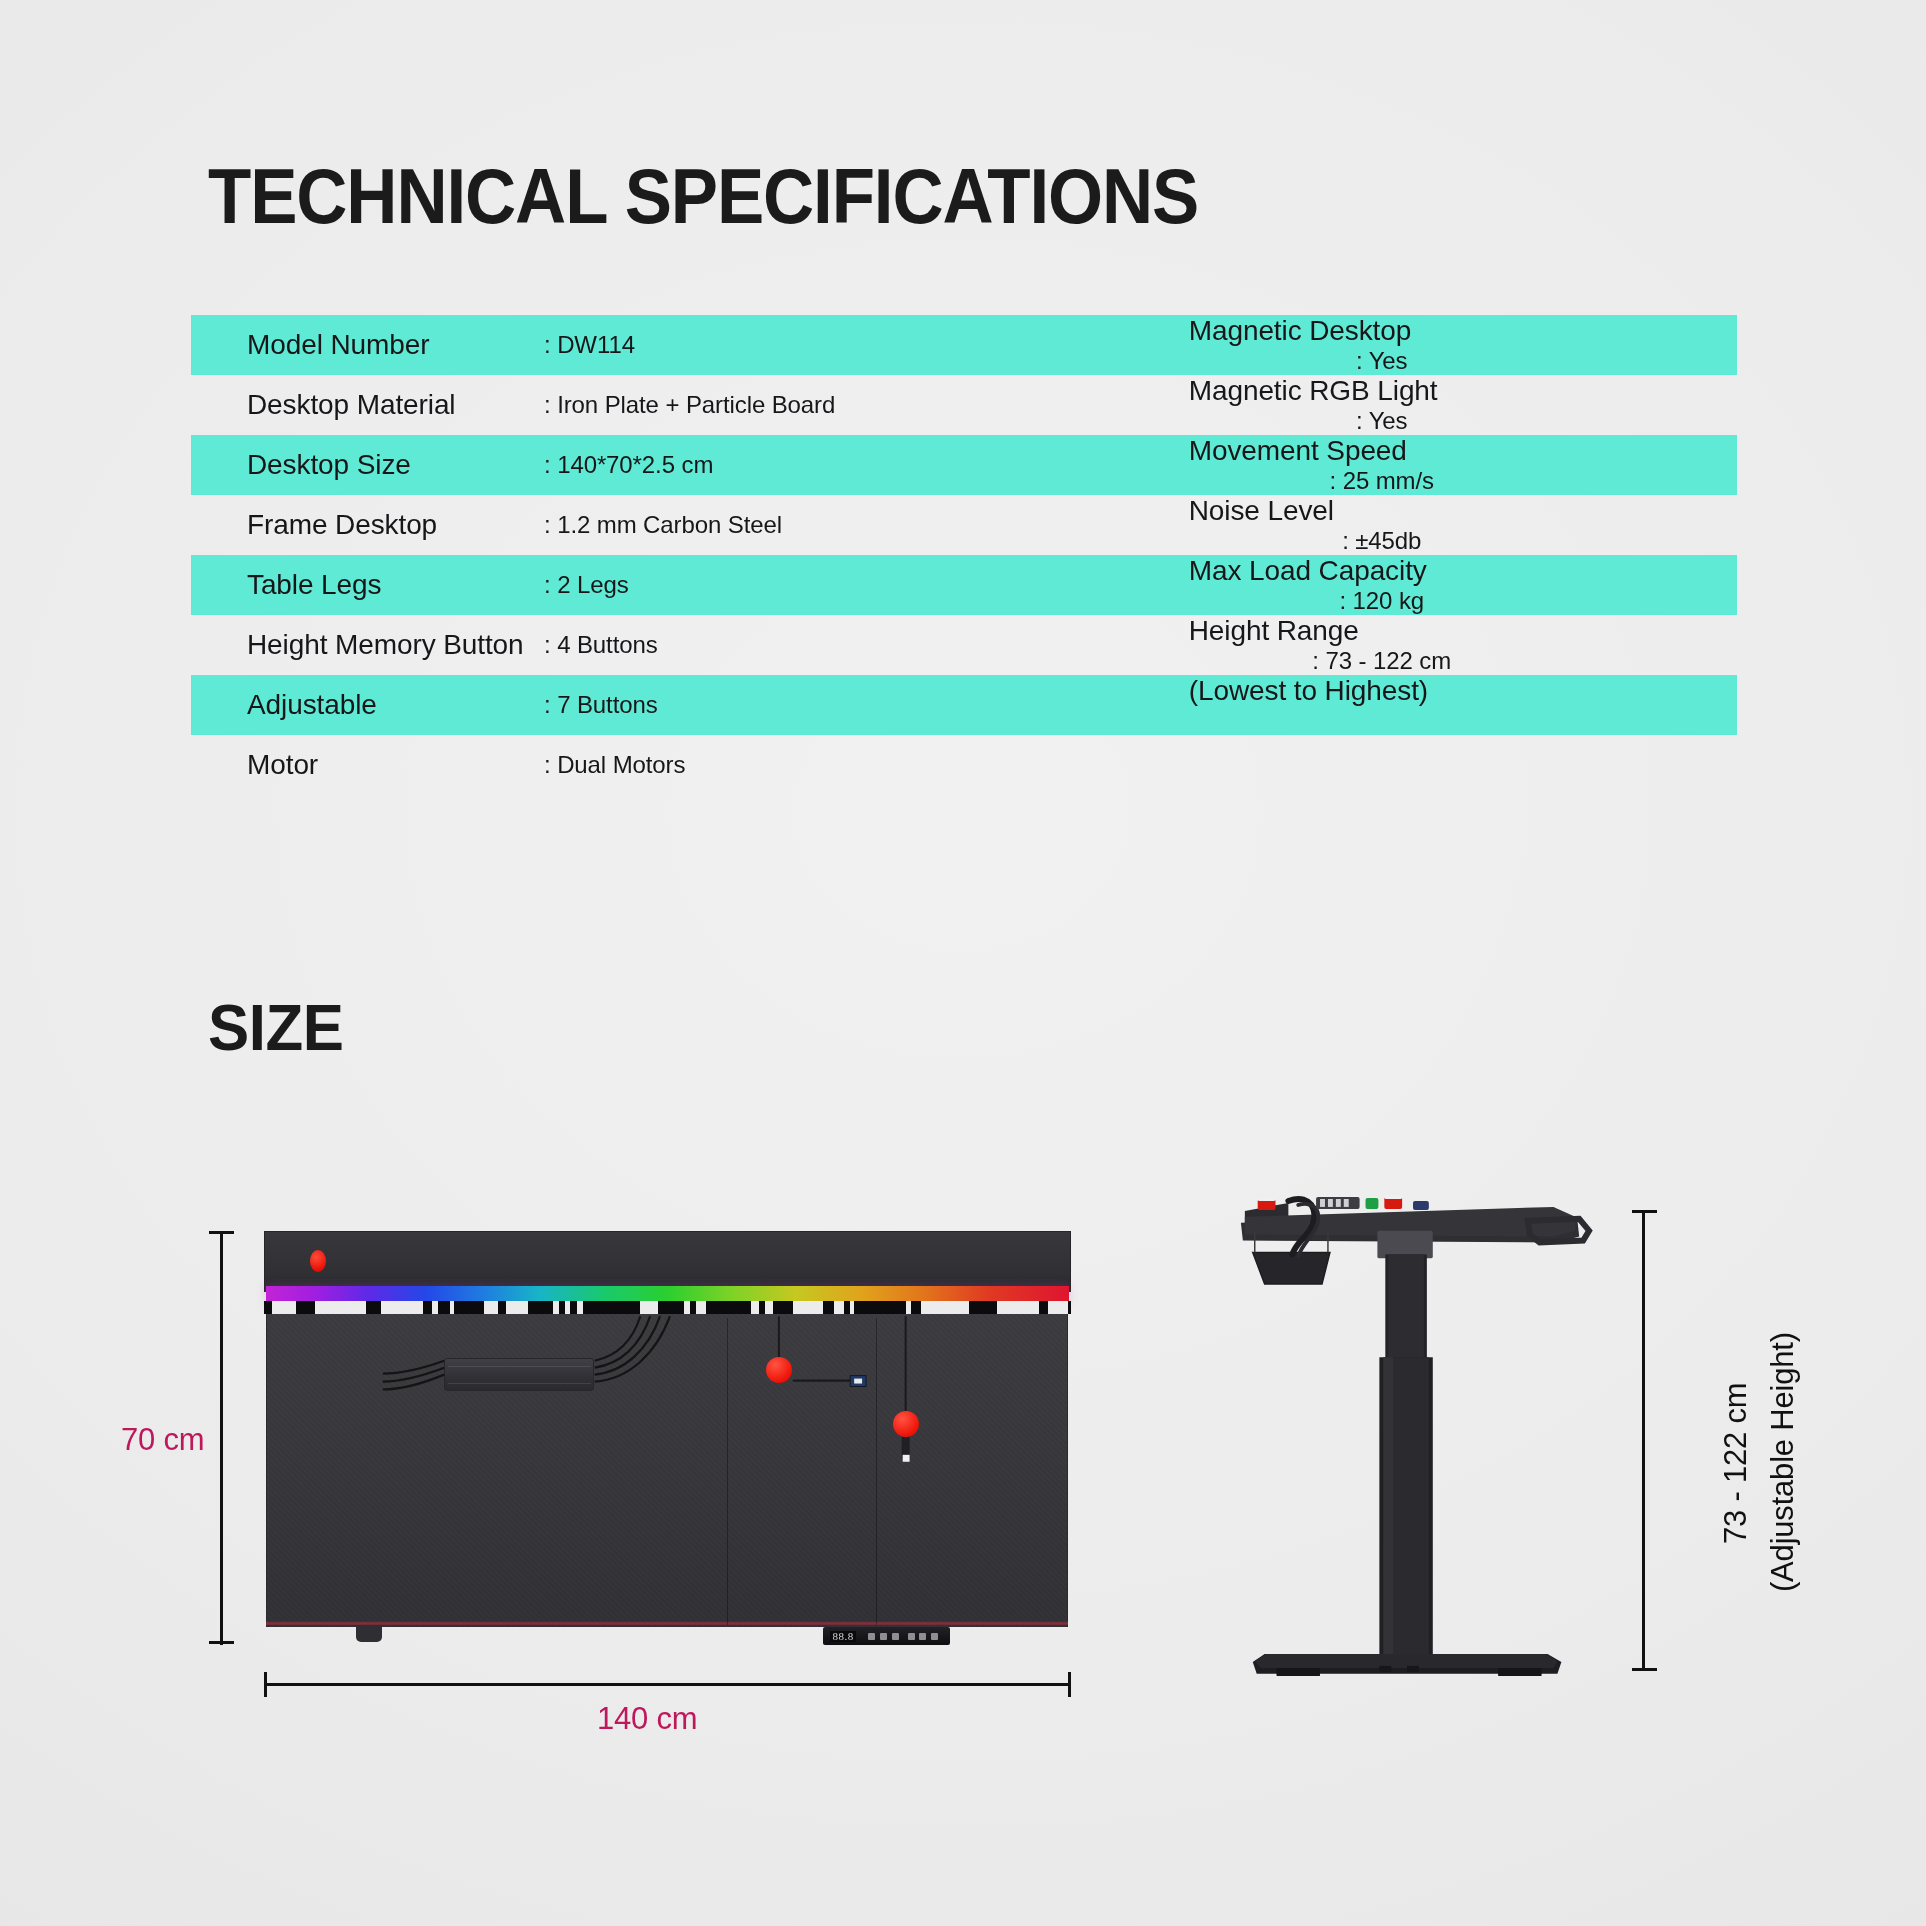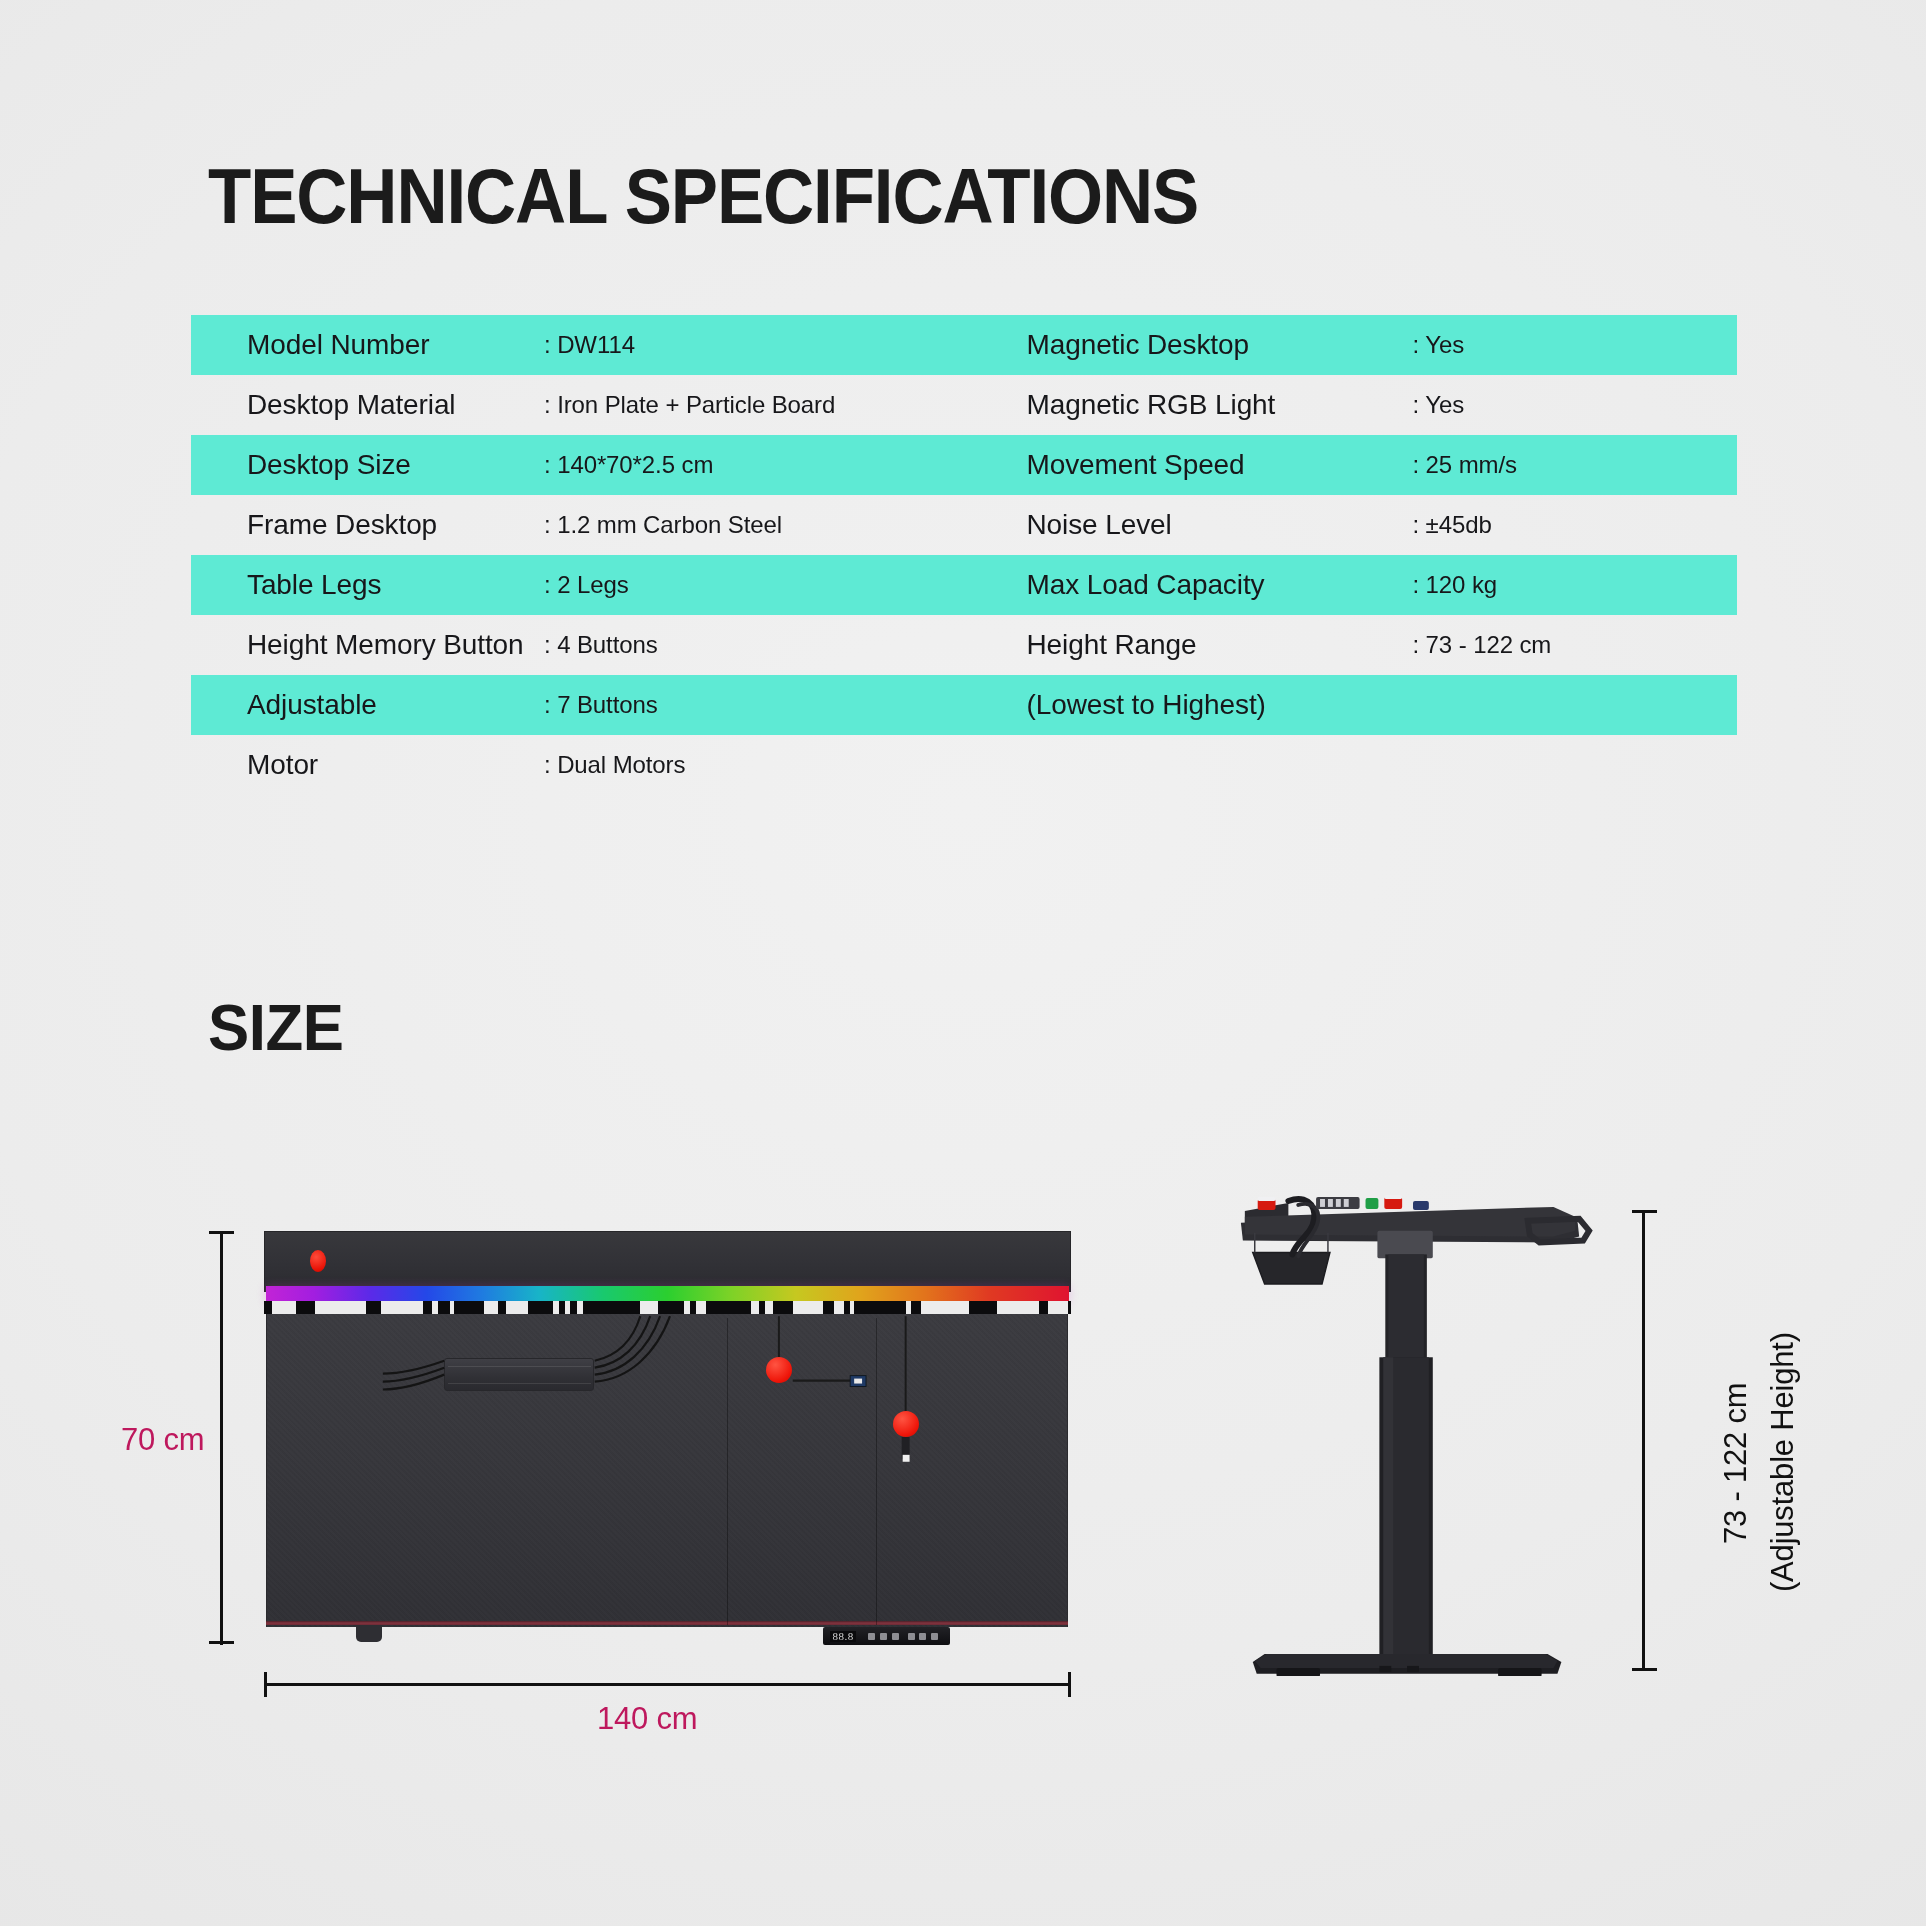--- a/index.html
+++ b/index.html
@@ -60,21 +60,21 @@
     align-items: center;
   }
   .spec-row.striped { background: #5eead4; }
 
   .spec-cell {
     display: flex;
     align-items: center;
     height: 100%;
   }
   .spec-cell.left  { width: 824px; padding-left: 56px; }
-  .spec-cell.right { width: 723px; padding-left: 12px; }
+  .spec-cell.right { width: 723px; padding-left: 12px; flex-direction: column; }
 
   .spec-label {
     font-size: 28px;
     color: #17171a;
     white-space: nowrap;
     letter-spacing: -0.1px;
   }
   .spec-value {
     font-size: 24px;
     color: #17171a;

